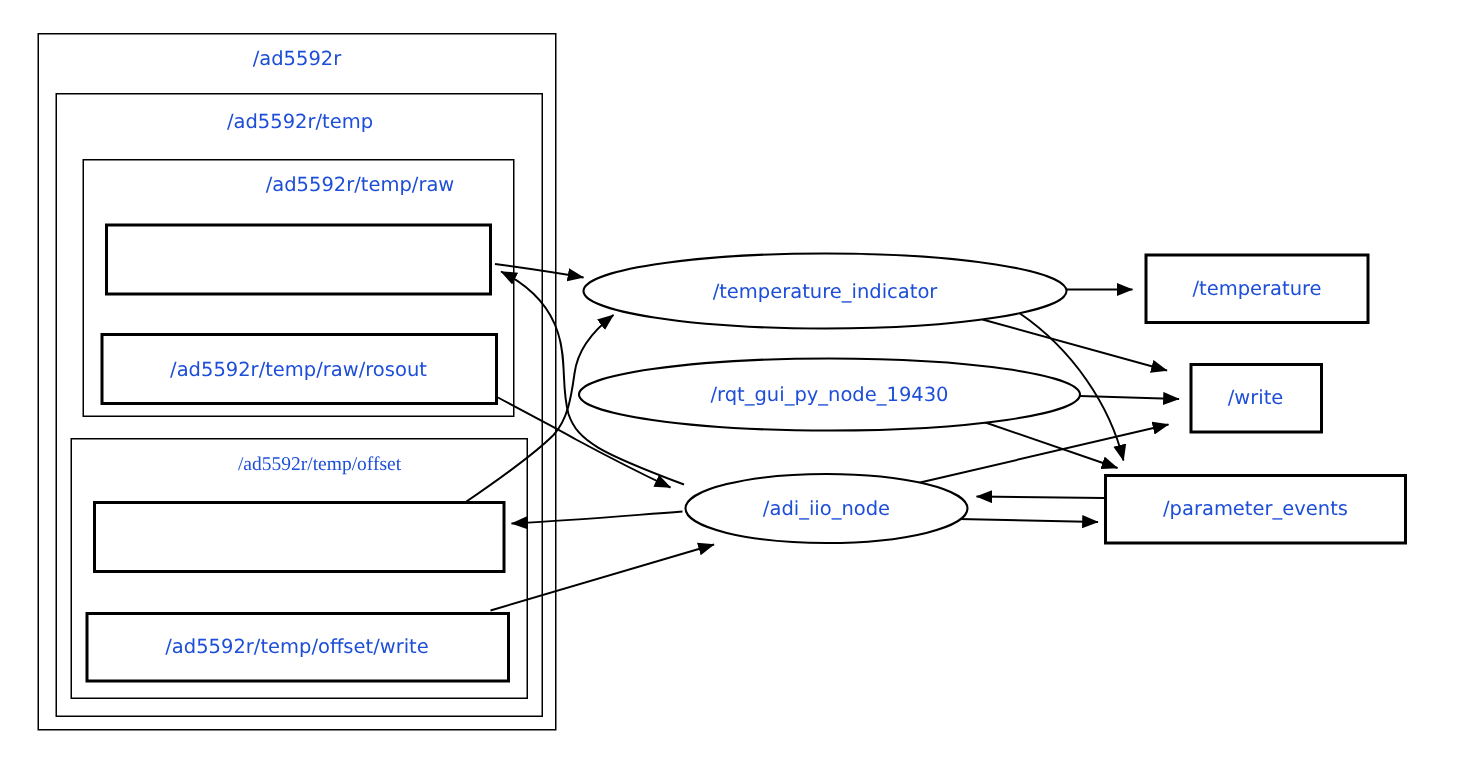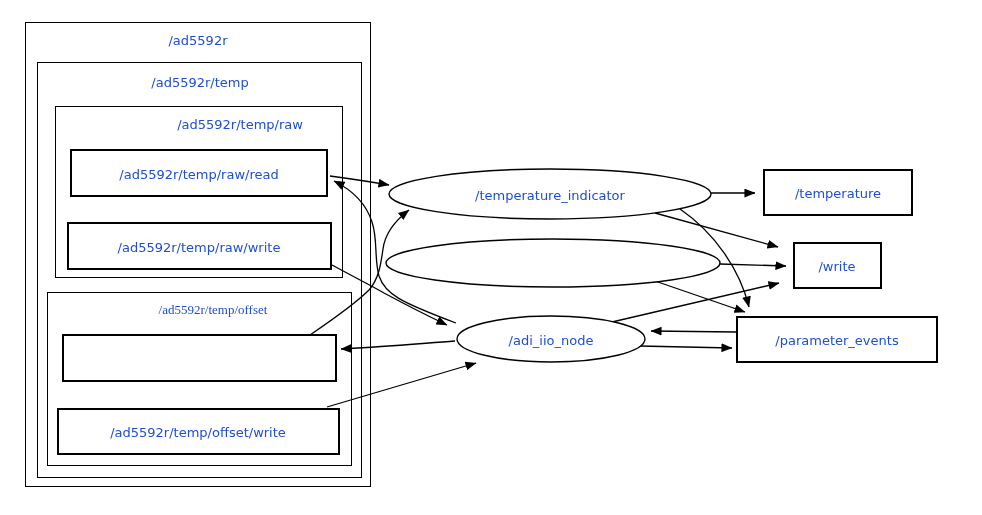--- a/index.html
+++ b/index.html
@@ -60,24 +60,24 @@
     <ellipse class="node-ellipse" cx="550" cy="194" rx="161" ry="25"></ellipse>
     <ellipse class="node-ellipse" cx="553" cy="263" rx="167" ry="24"></ellipse>
     <ellipse class="node-ellipse" cx="551" cy="339" rx="94" ry="23"></ellipse>
   </svg>
 
   <div class="lbl" style="left:198px;top:40px;">/ad5592r</div>
   <div class="lbl" style="left:200px;top:82px;text-align:center;">/ad5592r/temp</div>
   <div class="lbl" style="left:199px;top:124px;margin-left:41px;">/ad5592r/temp/raw</div>
   <div class="lbl" style="left:213px;top:309px;font-family:Liberation Serif, serif;">/ad5592r/temp/offset</div>
 
-  <div class="lbl" style="left:199px;top:174px;">/ad5592r/temp/raw/read</div>
-  <div class="lbl" style="left:199px;top:247px;">/ad5592r/temp/raw/write</div>
+  <div class="lbl" style="left:199px;top:247px;">/ad5592r/temp/raw/rosout</div>
   <div class="lbl" style="left:198px;top:432px;">/ad5592r/temp/offset/write</div>
 
   <div class="lbl" style="left:550px;top:195px;">/temperature_indicator</div>
+  <div class="lbl" style="left:553px;top:264px;">/rqt_gui_py_node_19430</div>
   <div class="lbl" style="left:551px;top:340px;">/adi_iio_node</div>
 
   <div class="lbl" style="left:838px;top:193px;">/temperature</div>
   <div class="lbl" style="left:837px;top:266px;">/write</div>
   <div class="lbl" style="left:837px;top:340px;text-align:center;">/parameter_events</div>
 
 </div>
 
 </body></html>

